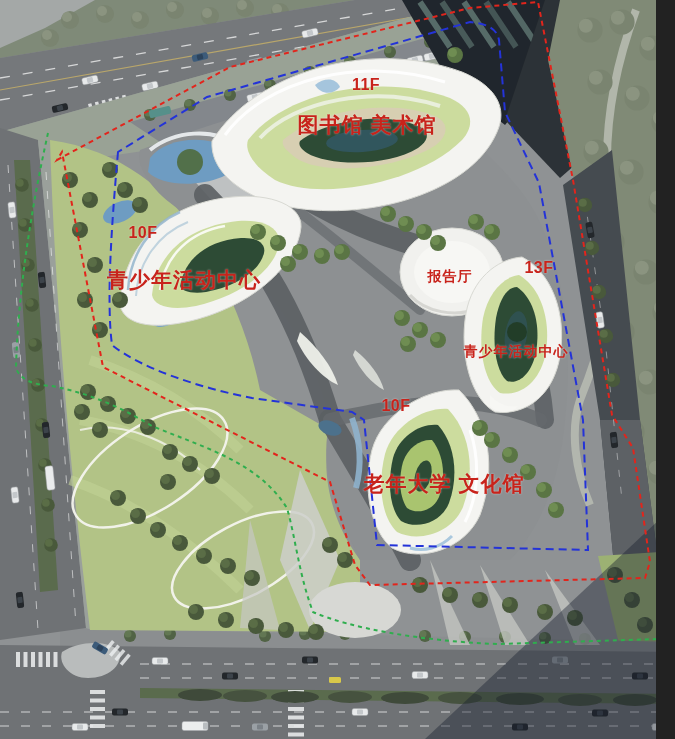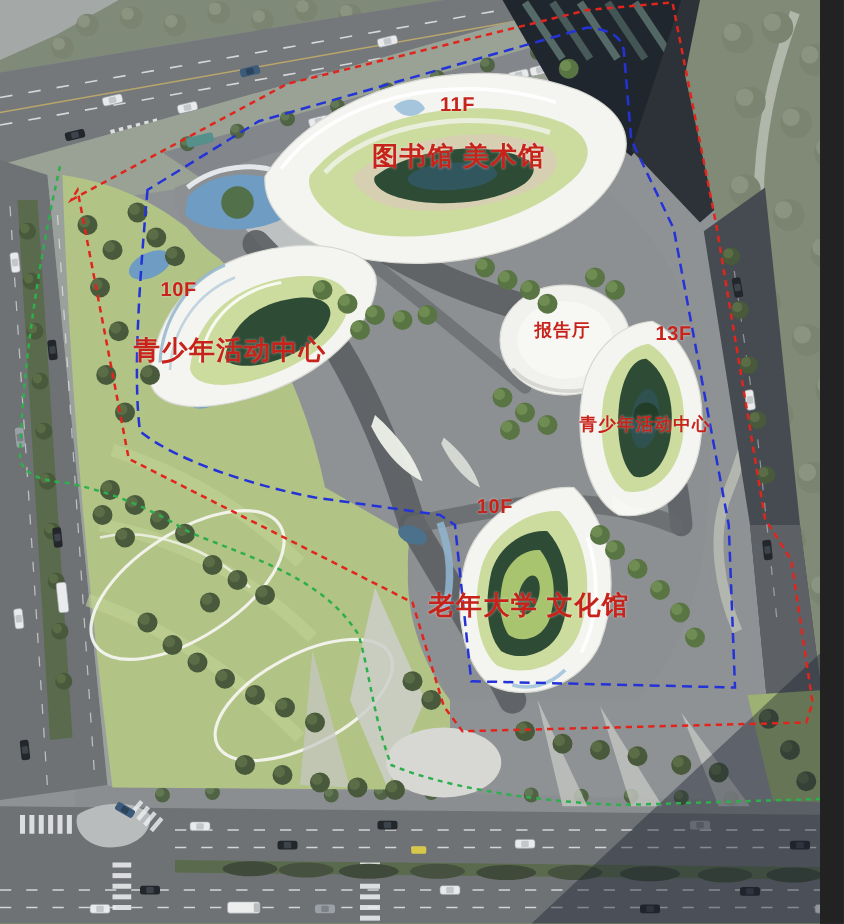--- a/index.html
+++ b/index.html
@@ -4,21 +4,21 @@
 <style>
   html,body{margin:0;padding:0;background:#222;}
   .stage{position:relative;width:656px;height:739px;overflow:hidden;
          font-family:Liberation Sans, sans-serif;background:#bef264;}
   .stage svg{position:absolute;left:0;top:0;}
   .lbl{position:absolute;transform:translate(-50%,-50%);color:#c8231b;
        font-weight:700;white-space:nowrap;letter-spacing:1px;
        text-shadow:0 0 2px rgba(255,255,255,.55);}
   .lbl.fl{font-size:16px;letter-spacing:.5px;}
   .lbl.nm{font-size:21px;}
-  .lbl.sm{font-size:14px;}
+  .lbl.sm{font-size:14px;margin-top:12px;}
 </style>
 </head>
 <body>
 
 <div class="stage">
 <svg width="675" height="739" viewBox="0 0 675 739">
   <defs>
     <g id="t1">
           <circle r="8" fill="#5a7544"></circle>
           <circle r="4.5" cx="-2.5" cy="-2.5" fill="#6f8d52"></circle>
@@ -448,14 +448,14 @@
 </svg>
 
   <div class="lbl fl" style="left:366px;top:85px">11F</div>
   <div class="lbl nm" style="left:367px;top:125px">图书馆 美术馆</div>
   <div class="lbl fl" style="left:143px;top:233px">10F</div>
   <div class="lbl nm" style="left:184px;top:280px">青少年活动中心</div>
   <div class="lbl sm" style="left:450px;top:265px">报告厅</div>
   <div class="lbl fl" style="left:539px;top:268px">13F</div>
   <div class="lbl sm" style="left:516px;top:340px">青少年活动中心</div>
   <div class="lbl fl" style="left:396px;top:406px">10F</div>
-  <div class="lbl nm" style="left:423px;top:484px">老年大学 文化馆</div>
+  <div class="lbl nm" style="left:444px;top:484px">老年大学 文化馆</div>
 </div>
 
 </body></html>

